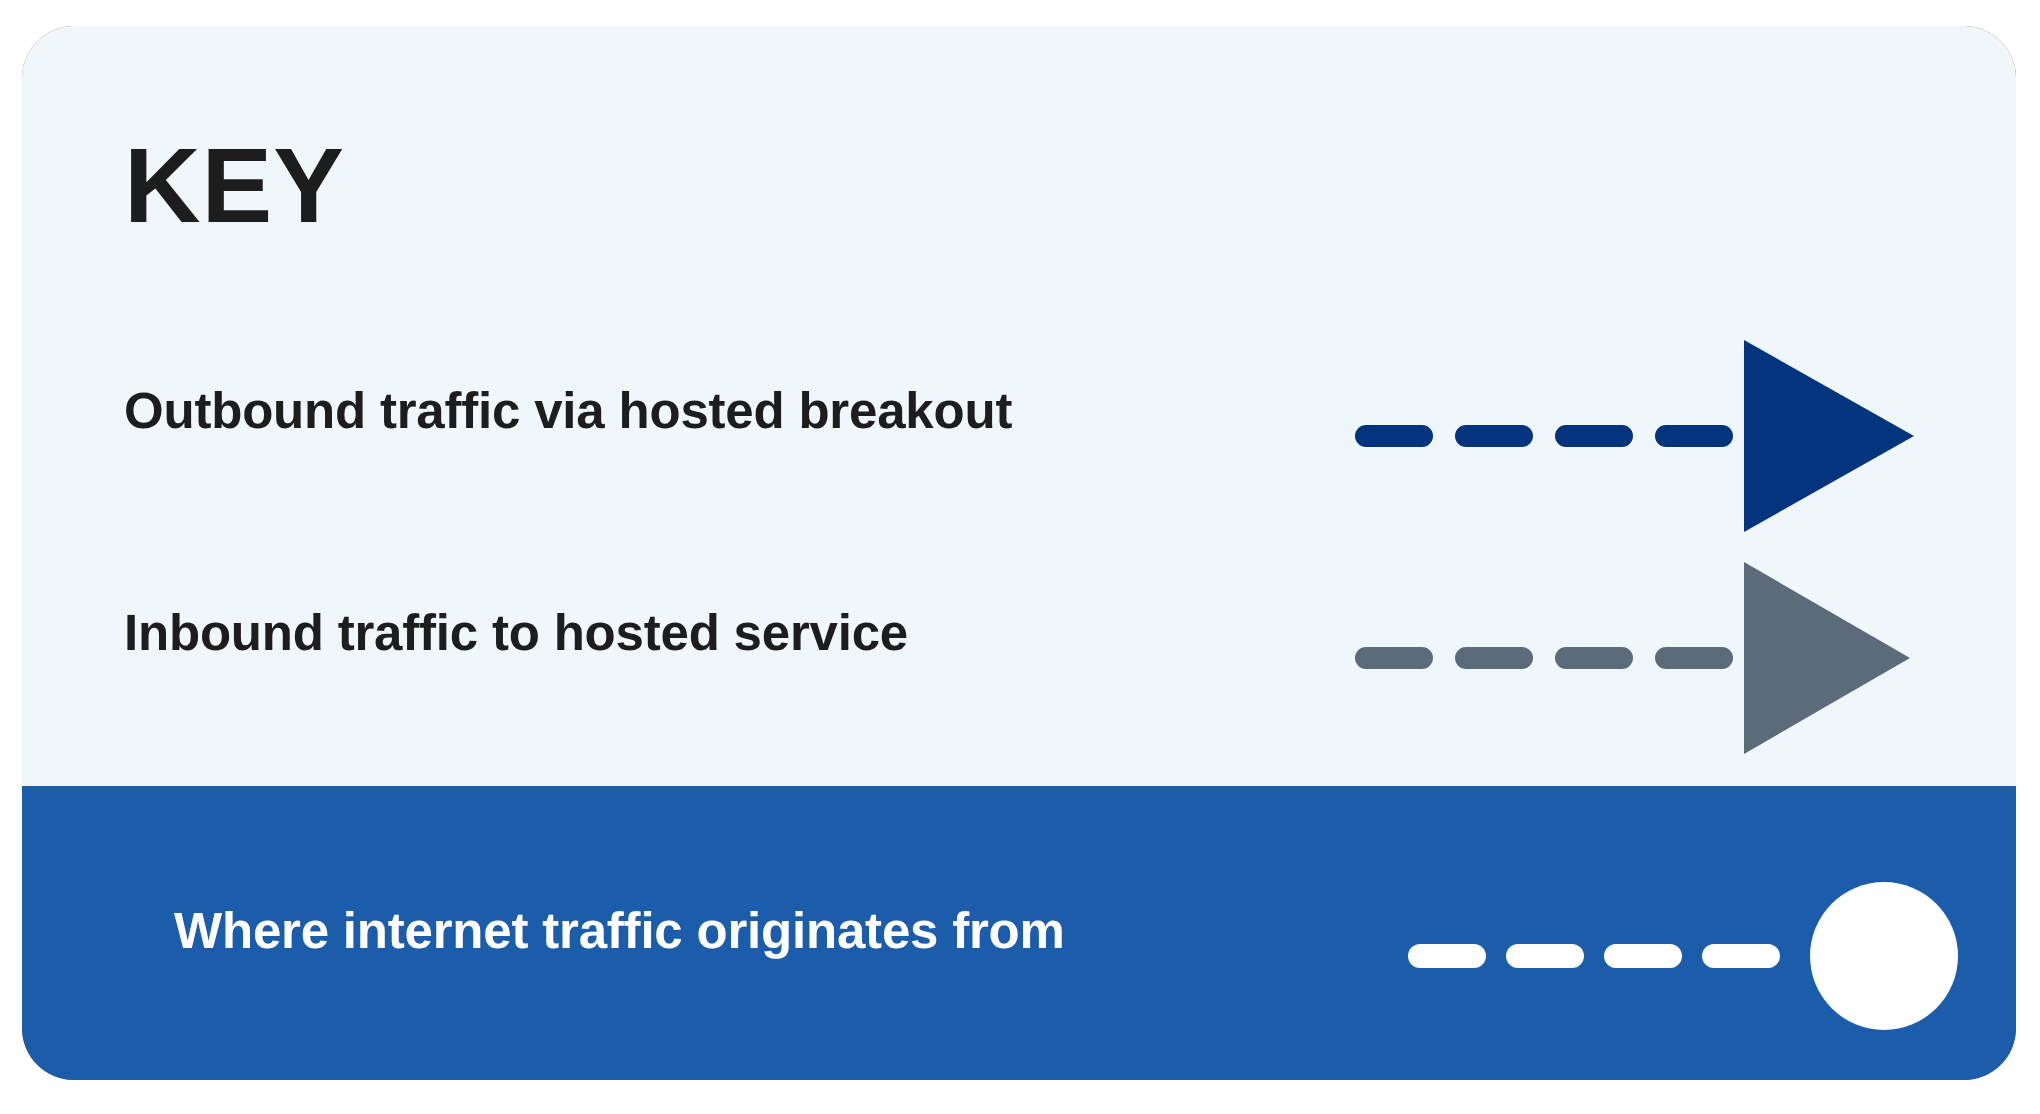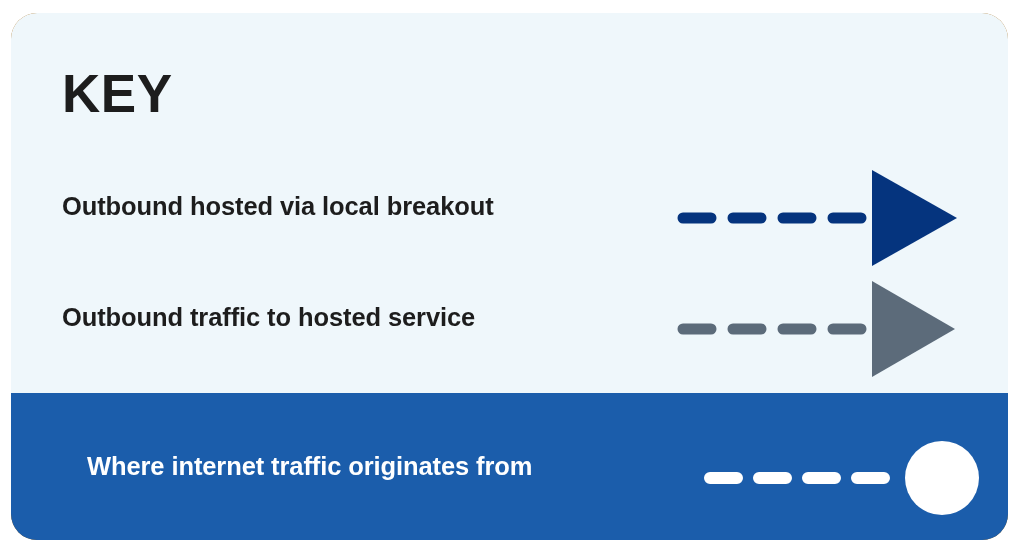--- a/index.html
+++ b/index.html
@@ -100,31 +100,31 @@
 <body>
 
 <div class="legend-card">
 
   <div class="legend-upper"></div>
   <div class="legend-lower"></div>
 
   <div class="key-title">KEY</div>
 
   <div class="row" id="row-outbound">
-    <div class="row-label">Outbound hosted via local breakout</div>
+    <div class="row-label">Outbound traffic via hosted breakout</div>
     <div class="glyph">
       <svg width="310" height="100" viewBox="0 0 310 100" aria-hidden="true">
         <line x1="22" y1="50" x2="212" y2="50" stroke="#05347e" stroke-width="11" stroke-linecap="round" stroke-dasharray="28 22"></line>
         <polygon points="211,2 211,98 296,50" fill="#05347e"></polygon>
       </svg>
     </div>
   </div>
 
   <div class="row" id="row-inbound">
-    <div class="row-label">Outbound traffic to hosted service</div>
+    <div class="row-label">Inbound traffic to hosted service</div>
     <div class="glyph">
       <svg width="310" height="100" viewBox="0 0 310 100" aria-hidden="true">
         <line x1="22" y1="50" x2="212" y2="50" stroke="#5c6b7a" stroke-width="11" stroke-linecap="round" stroke-dasharray="28 22"></line>
         <polygon points="211,2 211,98 294,50" fill="#5c6b7a"></polygon>
       </svg>
     </div>
   </div>
 
   <div class="row" id="row-origin">
     <div class="row-label on-blue">Where internet traffic originates from</div>

